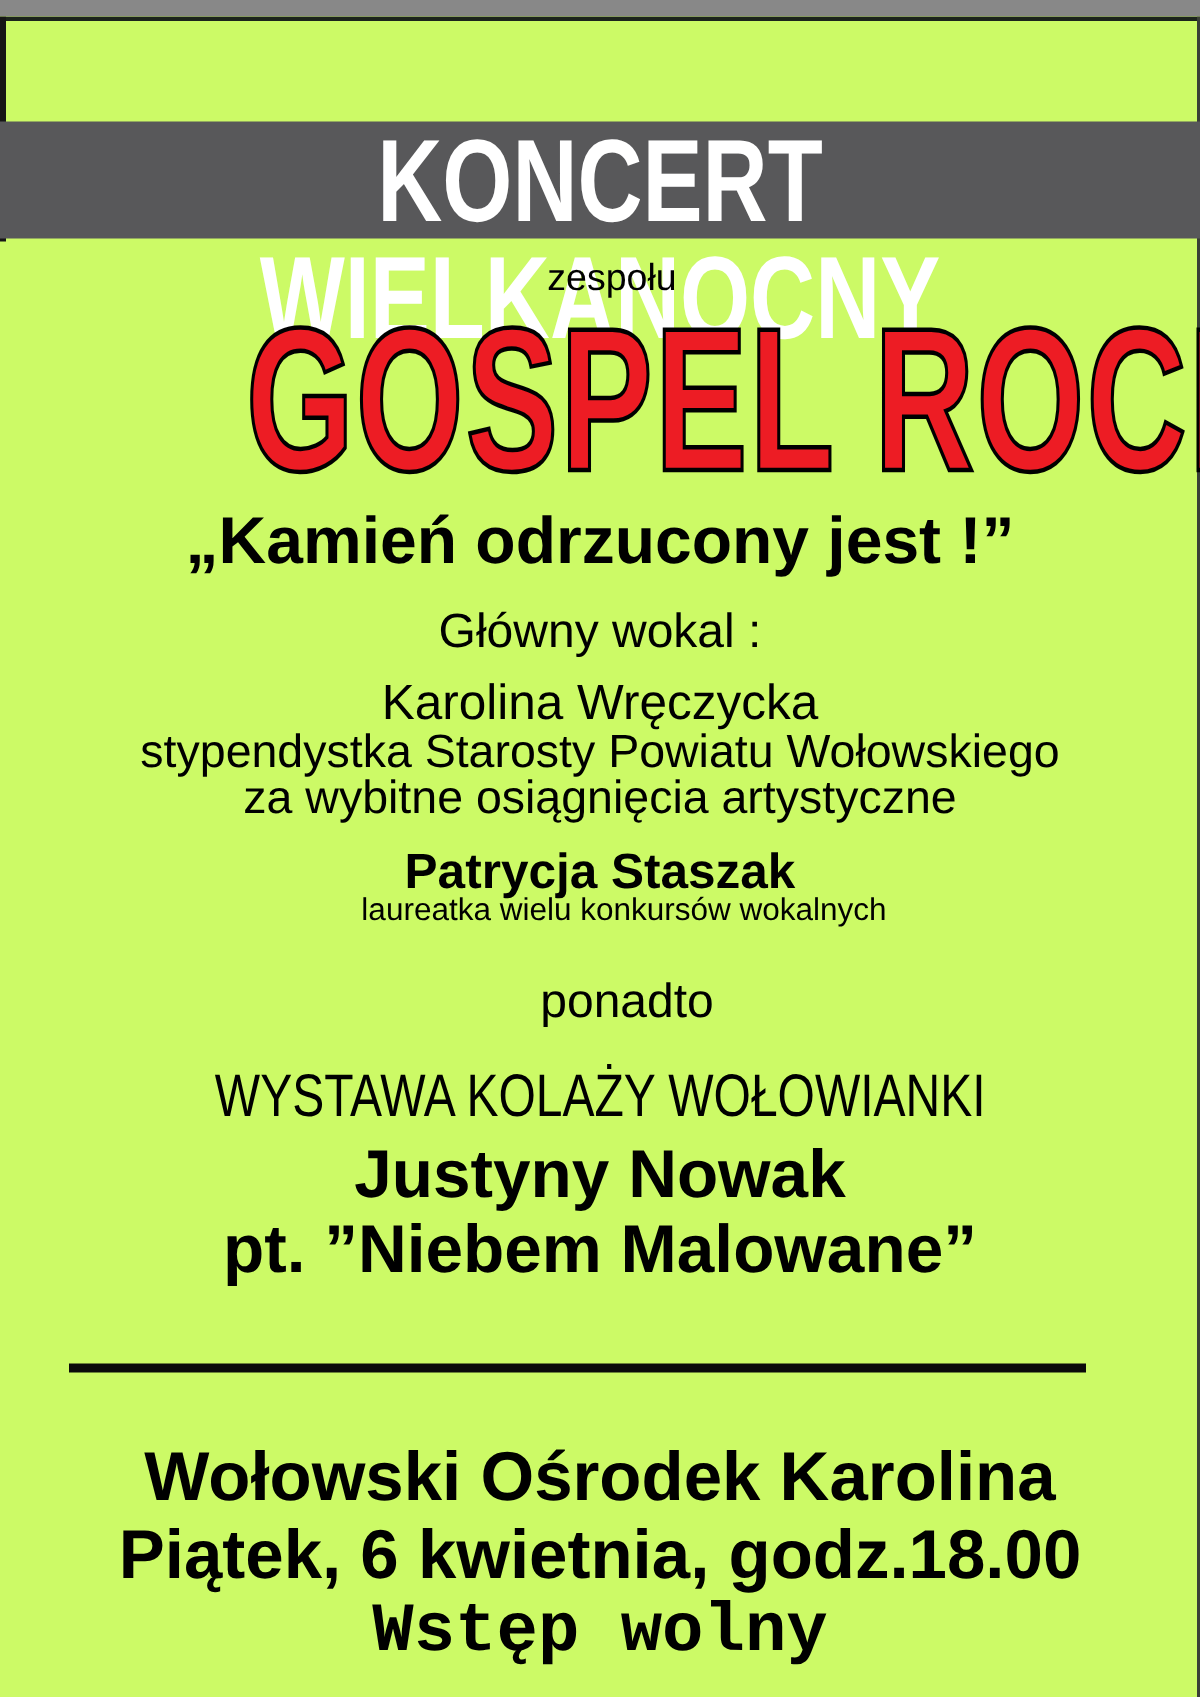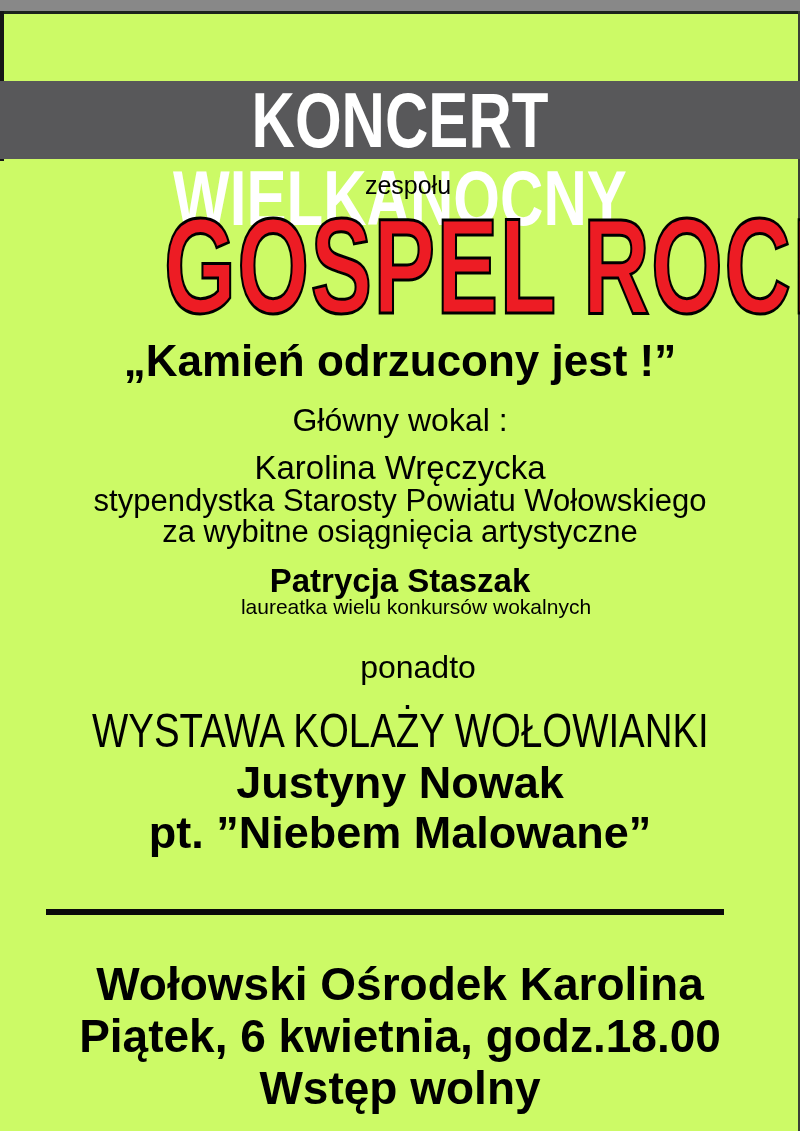--- a/index.html
+++ b/index.html
@@ -64,31 +64,31 @@
     line-height: 126px;
   }
   .quote      { top: 326px; font-size: 44px; line-height: 48px; font-weight: bold; }
   .vocal-head { top: 388px; font-size: 32px; line-height: 42px; }
   .name1      { top: 437px; font-size: 33px; line-height: 40px; font-weight: normal; }
   .desc1a     { top: 472px; font-size: 31px; line-height: 36px; }
   .desc1b     { top: 503px; font-size: 31px; line-height: 36px; }
   .name2      { top: 550px; font-size: 33px; line-height: 40px; font-weight: bold; }
   .desc2a     { top: 578px; font-size: 21px; line-height: 36px; padding-left: 32px; }
   .ponadto    { top: 637px; font-size: 32px; line-height: 38px; padding-left: 36px; }
-  .expo1      { top: 698px; font-size: 48px; line-height: 44px; }
+  .expo1      { top: 698px; font-size: 40px; line-height: 44px; }
   .expo1 .condensed { transform: scaleX(0.8); }
   .expo2      { top: 747px; font-size: 45px; line-height: 50px; font-weight: bold; }
   .expo3      { top: 797px; font-size: 45px; line-height: 50px; font-weight: bold; }
   .rule {
     position: absolute; top: 898px; left: 46px; width: 678px; height: 6px;
     background: #0a0a0a;
   }
   .venue      { top: 947px;  font-size: 46px; line-height: 52px; font-weight: bold; }
   .datetime   { top: 999px;  font-size: 46px; line-height: 52px; font-weight: bold; }
-  .admission  { top: 1051px; font-size: 46px; line-height: 52px; font-weight: bold; }
+  .admission  { top: 1051px; font-size: 46px; line-height: 52px; font-weight: bold; font-family: Liberation Mono, monospace; }
 </style>
 </head>
 <body>
 
 <div class="poster">
 
   <div class="edge-top"></div>
   <div class="edge-left"></div>
   <div class="edge-right"></div>
 

